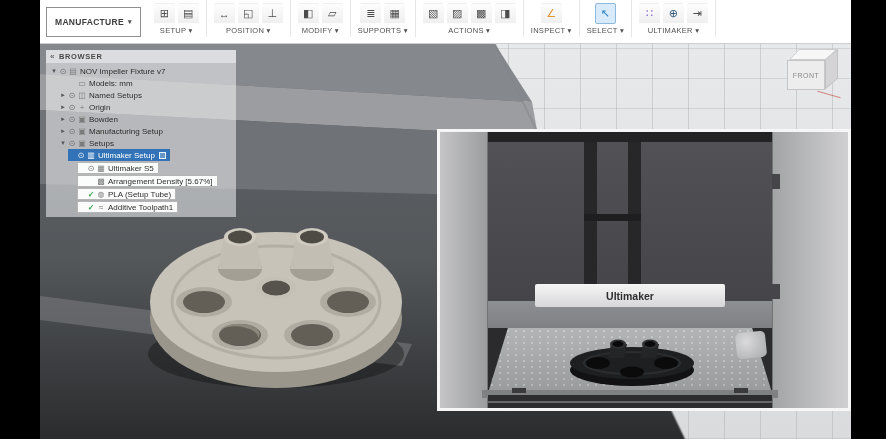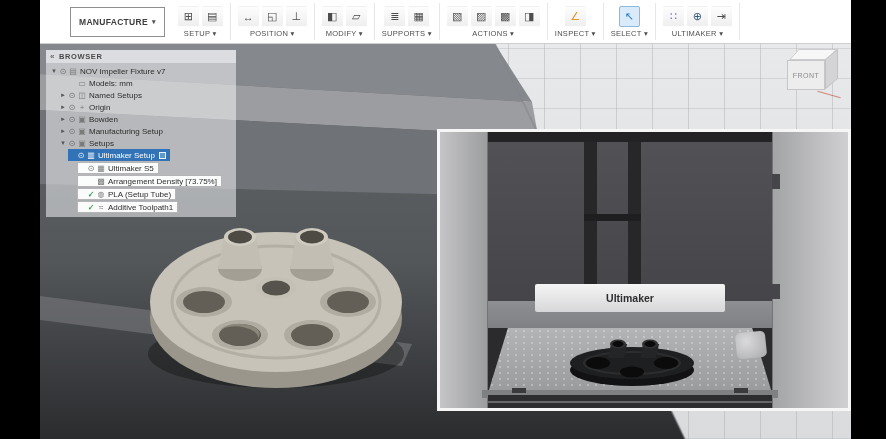--- a/index.html
+++ b/index.html
@@ -3,21 +3,21 @@
 <meta charset="utf-8">
 <style>
   * { margin:0; padding:0; box-sizing:border-box; }
   html,body { width:886px; height:439px; overflow:hidden; background:#000;
               font-family:"Liberation Sans", sans-serif; }
   .stage { position:relative; width:886px; height:439px; background:#000; }
   .app { position:absolute; left:40px; top:0; width:811px; height:439px; background:#e3e4e6; overflow:hidden; }
 
   
   .toolbar { position:absolute; left:0; top:0; width:100%; height:44px; background:#ffffff;
-             border-bottom:1px solid #cfcfcf; display:flex; align-items:center; z-index:40;padding-left:24px; }
+             border-bottom:1px solid #cfcfcf; display:flex; align-items:flex-start; z-index:40; }
   .wsbtn { margin:6px 6px 6px 6px; padding:0 8px; border:1px solid #8f8f8f; background:#fff;
            display:flex; align-items:center; gap:4px; font-size:8.5px; font-weight:bold; color:#3d3d3d;
            letter-spacing:.3px; white-space:nowrap; height:30px; align-self:center; }
   .wsbtn .caret { font-size:7px; color:#555; }
   .tgroups { display:flex; align-items:stretch; }
   .tgroup { display:flex; flex-direction:column; align-items:center; justify-content:flex-start;
             padding:3px 7px 2px 7px; border-right:1px solid #e6e6e6; }
   .ticons { display:flex; gap:3px; }
   .ticon { width:21px; height:21px; border:1px solid transparent; border-radius:2px;
            display:flex; align-items:center; justify-content:center;
@@ -74,21 +74,21 @@
                  background:linear-gradient(#525256,#454549); }
   .ph-rail-l   { position:absolute; left:144px; top:10px; width:13px; height:150px; background:#27272a; }
   .ph-rail-r   { position:absolute; left:188px; top:10px; width:13px; height:150px; background:#27272a; }
   .ph-crossbar { position:absolute; left:144px; top:82px; width:57px; height:7px; background:#1e1e21; }
   .ph-leftwall { position:absolute; left:0; top:0; bottom:0; width:48px;
                  background:linear-gradient(90deg,#c5c5c7,#9c9d9f); border-right:1px solid #737476; }
   .ph-rightwall{ position:absolute; right:0; top:0; bottom:0; width:76px;
                  background:linear-gradient(270deg,#d0d0d2,#a3a4a6); border-left:1px solid #737476; }
   .ph-hinge1   { position:absolute; right:68px; top:42px; width:8px; height:15px; background:#46464a; }
   .ph-hinge2   { position:absolute; right:68px; top:152px; width:8px; height:15px; background:#46464a; }
-  .ph-label    { position:absolute; left:95px; top:152px; width:190px; height:28px; border-radius:2px;
+  .ph-label    { position:absolute; left:95px; top:152px; width:190px; height:23px; border-radius:2px;
                  background:linear-gradient(#f5f5f5,#d7d7d9); display:flex; align-items:center;
                  justify-content:center; font-size:10.5px; font-weight:bold; color:#2e2e30; }
   .ph-band     { position:absolute; left:48px; right:76px; top:169px; height:27px;
                  background:linear-gradient(#8d8f92,#7e8083); }
   .ph-plate    { position:absolute; left:48px; right:76px; top:196px; height:65px;
                  clip-path:polygon(7% 0,93% 0,100% 100%,0 100%);
                  background:linear-gradient(#b2b4b5,#989a9b); }
   .ph-speckle  { position:absolute; left:48px; right:76px; top:196px; height:65px;
                  clip-path:polygon(7% 0,93% 0,100% 100%,0 100%);
                  background-image:radial-gradient(rgba(255,255,255,.28) 1px, transparent 1px);
@@ -294,21 +294,21 @@
             <div class="trow boxed" style="margin-left: 29px;">
               <span class="tarrow">&nbsp;</span>
               <span class="teye">⊙</span>
               <span class="ticn">▦</span>
               <span class="tlbl">Ultimaker S5</span>
             </div>
             <div class="trow boxed" style="margin-left: 29px;">
               <span class="tarrow">&nbsp;</span>
               <span class="teye">&nbsp;</span>
               <span class="ticn">▩</span>
-              <span class="tlbl">Arrangement Density [73.75%]</span>
+              <span class="tlbl">Arrangement Density [5.67%]</span>
             </div>
             <div class="trow boxed" style="margin-left: 29px;">
               <span class="tarrow">&nbsp;</span>
               <span class="teye check">✓</span>
               <span class="ticn">◍</span>
               <span class="tlbl">PLA (Setup Tube)</span>
             </div>
             <div class="trow boxed" style="margin-left: 29px;">
               <span class="tarrow">&nbsp;</span>
               <span class="teye check">✓</span>

